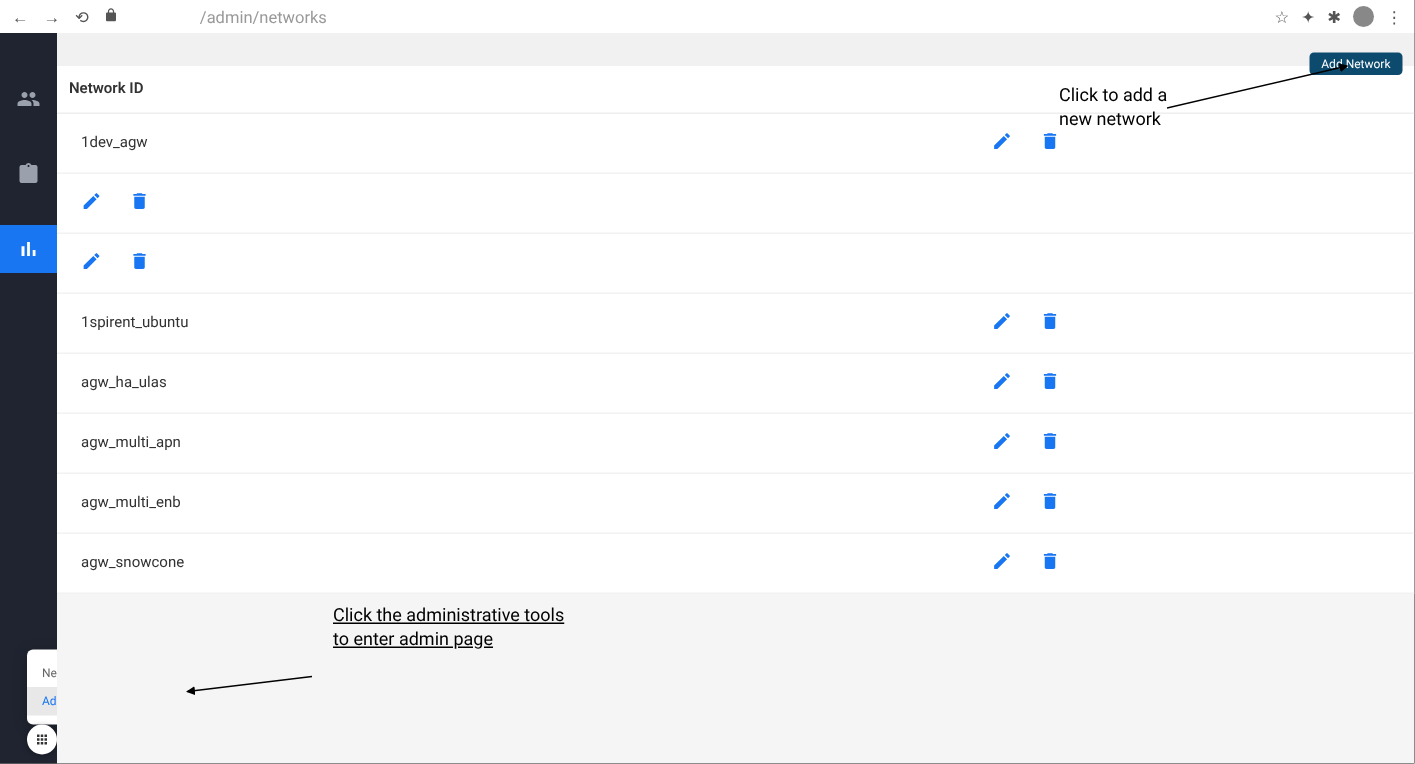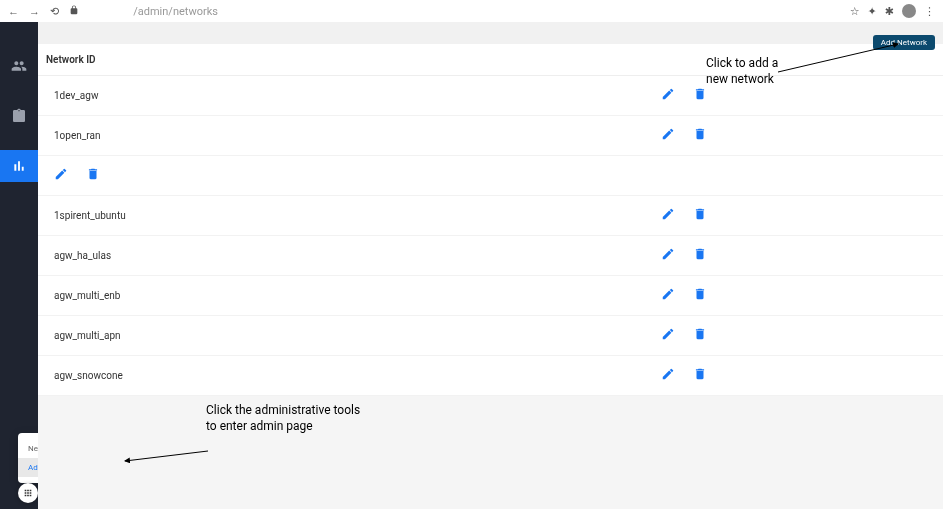--- a/index.html
+++ b/index.html
@@ -112,21 +112,20 @@
             <div class="td-actions">
               <span class="icon-btn"><svg viewBox="0 0 24 24" fill="currentColor">
                   <path d="M3 17.25V21h3.75L17.81 9.94l-3.75-3.75L3 17.25zM20.71 7.04a1 1 0 0 0 0-1.41l-2.34-2.34a1 1 0 0 0-1.41 0l-1.83 1.83 3.75 3.75 1.83-1.83z"></path>
                 </svg></span>
               <span class="icon-btn"><svg viewBox="0 0 24 24" fill="currentColor">
                   <path d="M6 19c0 1.1.9 2 2 2h8c1.1 0 2-.9 2-2V7H6v12zM19 4h-3.5l-1-1h-5l-1 1H5v2h14V4z"></path>
                 </svg></span>
             </div>
           </div>
           <div class="tr">
-            <div class="td-name">1open_ran</div>
             <div class="td-actions">
               <span class="icon-btn"><svg viewBox="0 0 24 24" fill="currentColor">
                   <path d="M3 17.25V21h3.75L17.81 9.94l-3.75-3.75L3 17.25zM20.71 7.04a1 1 0 0 0 0-1.41l-2.34-2.34a1 1 0 0 0-1.41 0l-1.83 1.83 3.75 3.75 1.83-1.83z"></path>
                 </svg></span>
               <span class="icon-btn"><svg viewBox="0 0 24 24" fill="currentColor">
                   <path d="M6 19c0 1.1.9 2 2 2h8c1.1 0 2-.9 2-2V7H6v12zM19 4h-3.5l-1-1h-5l-1 1H5v2h14V4z"></path>
                 </svg></span>
             </div>
           </div>
           <div class="tr">
@@ -155,32 +154,32 @@
             <div class="td-actions">
               <span class="icon-btn"><svg viewBox="0 0 24 24" fill="currentColor">
                   <path d="M3 17.25V21h3.75L17.81 9.94l-3.75-3.75L3 17.25zM20.71 7.04a1 1 0 0 0 0-1.41l-2.34-2.34a1 1 0 0 0-1.41 0l-1.83 1.83 3.75 3.75 1.83-1.83z"></path>
                 </svg></span>
               <span class="icon-btn"><svg viewBox="0 0 24 24" fill="currentColor">
                   <path d="M6 19c0 1.1.9 2 2 2h8c1.1 0 2-.9 2-2V7H6v12zM19 4h-3.5l-1-1h-5l-1 1H5v2h14V4z"></path>
                 </svg></span>
             </div>
           </div>
           <div class="tr">
+            <div class="td-name">agw_multi_apn</div>
+            <div class="td-actions">
+              <span class="icon-btn"><svg viewBox="0 0 24 24" fill="currentColor">
+                  <path d="M3 17.25V21h3.75L17.81 9.94l-3.75-3.75L3 17.25zM20.71 7.04a1 1 0 0 0 0-1.41l-2.34-2.34a1 1 0 0 0-1.41 0l-1.83 1.83 3.75 3.75 1.83-1.83z"></path>
+                </svg></span>
+              <span class="icon-btn"><svg viewBox="0 0 24 24" fill="currentColor">
+                  <path d="M6 19c0 1.1.9 2 2 2h8c1.1 0 2-.9 2-2V7H6v12zM19 4h-3.5l-1-1h-5l-1 1H5v2h14V4z"></path>
+                </svg></span>
+            </div>
+          </div>
+          <div class="tr">
             <div class="td-name">agw_multi_enb</div>
-            <div class="td-actions">
-              <span class="icon-btn"><svg viewBox="0 0 24 24" fill="currentColor">
-                  <path d="M3 17.25V21h3.75L17.81 9.94l-3.75-3.75L3 17.25zM20.71 7.04a1 1 0 0 0 0-1.41l-2.34-2.34a1 1 0 0 0-1.41 0l-1.83 1.83 3.75 3.75 1.83-1.83z"></path>
-                </svg></span>
-              <span class="icon-btn"><svg viewBox="0 0 24 24" fill="currentColor">
-                  <path d="M6 19c0 1.1.9 2 2 2h8c1.1 0 2-.9 2-2V7H6v12zM19 4h-3.5l-1-1h-5l-1 1H5v2h14V4z"></path>
-                </svg></span>
-            </div>
-          </div>
-          <div class="tr">
-            <div class="td-name">agw_multi_apn</div>
             <div class="td-actions">
               <span class="icon-btn"><svg viewBox="0 0 24 24" fill="currentColor">
                   <path d="M3 17.25V21h3.75L17.81 9.94l-3.75-3.75L3 17.25zM20.71 7.04a1 1 0 0 0 0-1.41l-2.34-2.34a1 1 0 0 0-1.41 0l-1.83 1.83 3.75 3.75 1.83-1.83z"></path>
                 </svg></span>
               <span class="icon-btn"><svg viewBox="0 0 24 24" fill="currentColor">
                   <path d="M6 19c0 1.1.9 2 2 2h8c1.1 0 2-.9 2-2V7H6v12zM19 4h-3.5l-1-1h-5l-1 1H5v2h14V4z"></path>
                 </svg></span>
             </div>
           </div>
           <div class="tr">
@@ -202,21 +201,21 @@
     </div>
     <svg class="arrow-svg" style="left: 740px; top: 20px; width: 140px; height: 40px;">
       <defs>
           <marker id="ah1" markerWidth="6" markerHeight="6" refX="5" refY="3" orient="auto">
             <path d="M0,0 L6,3 L0,6 Z" fill="#000"></path>
           </marker>
         </defs>
       <line x1="0" y1="30" x2="120" y2="2" stroke="#000" stroke-width="1" marker-end="url(#ah1)"></line>
     </svg>
 
-    <div class="annotation" style="left: 168px; top: 381px; width: 160px;">
+    <div class="annotation" style="left: 184px; top: 381px; width: 160px; text-decoration: underline;">
       <span>Click the administrative tools to enter admin page</span>
     </div>
     <svg class="arrow-svg" style="left: 85px; top: 425px; width: 90px; height: 20px;">
       <defs>
           <marker id="ah2" markerWidth="6" markerHeight="6" refX="5" refY="3" orient="auto">
             <path d="M0,0 L6,3 L0,6 Z" fill="#000"></path>
           </marker>
         </defs>
       <line x1="85" y1="4" x2="2" y2="14" stroke="#000" stroke-width="1" marker-end="url(#ah2)"></line>
     </svg>

